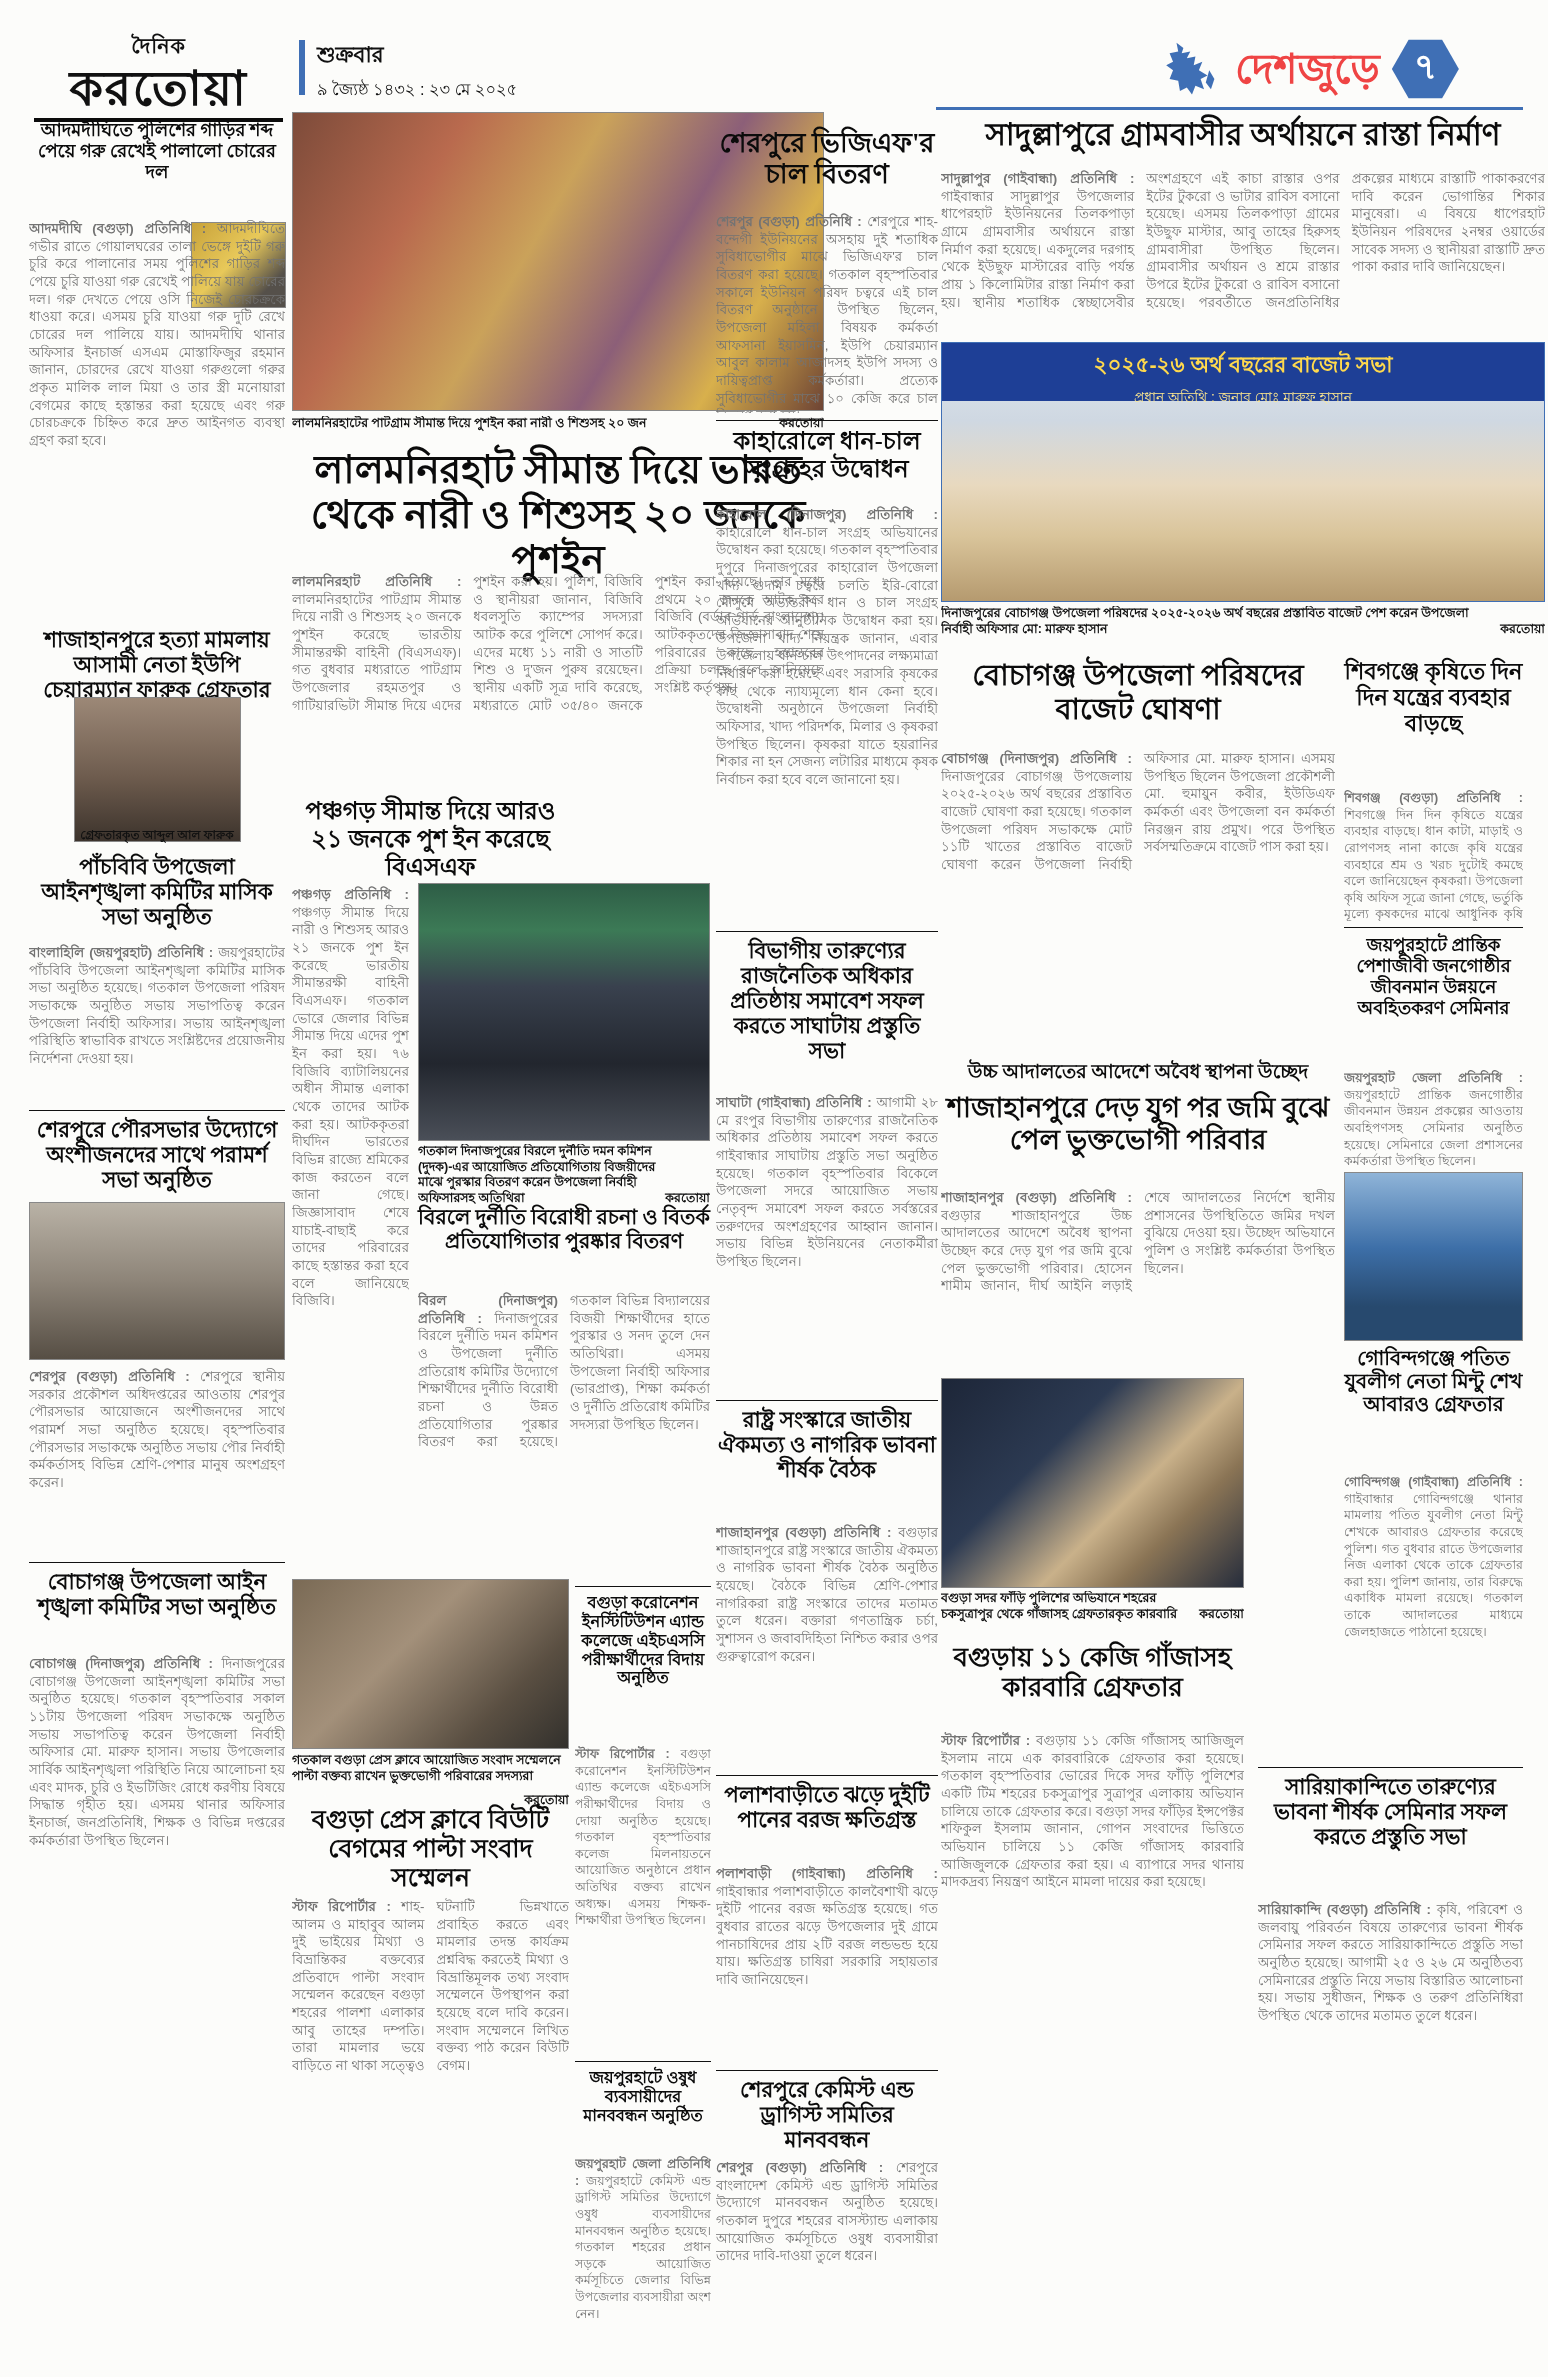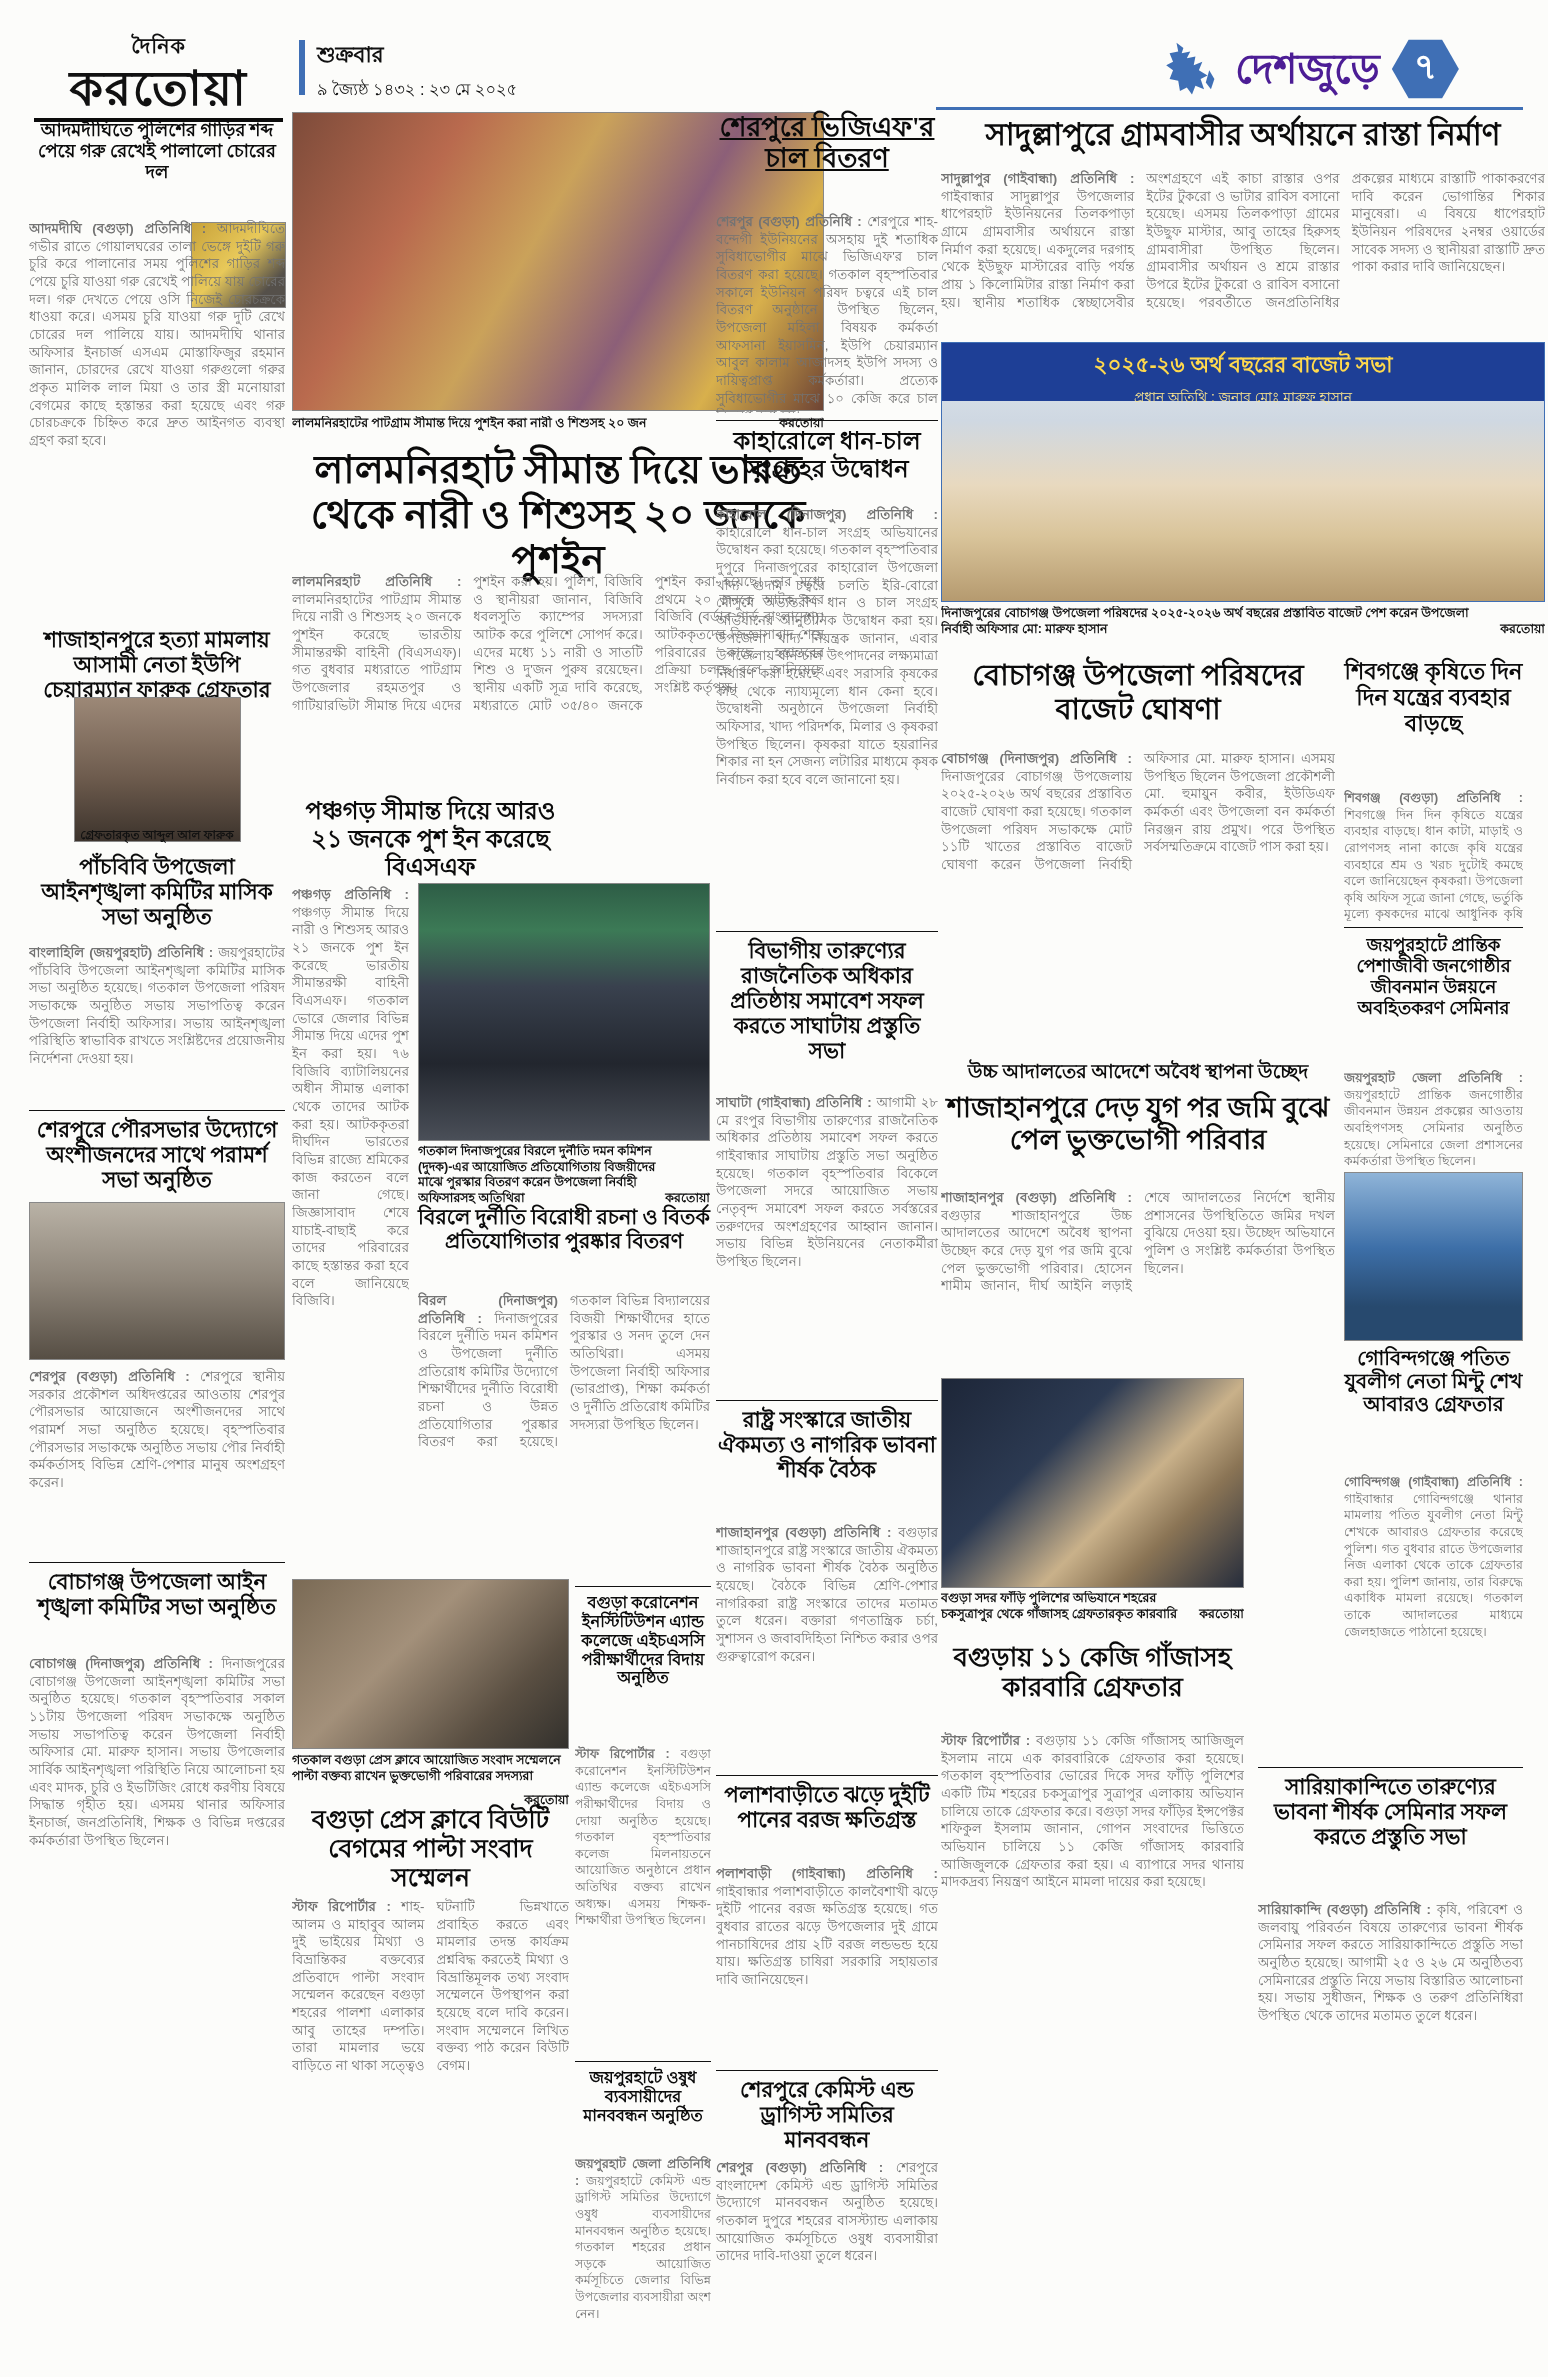--- a/index.html
+++ b/index.html
@@ -18,21 +18,21 @@
   .photo{overflow:hidden;border:0.9px solid #888;box-sizing:border-box;}
   .rule{background:#0b0b0b;}
   .blue{background:#3f6fb5;}
   .masttop{font-weight:bold;font-size:20.6px;text-align:center;letter-spacing:0.9px;}
   .mastmain{font-weight:bold;font-size:48px;line-height:1;text-align:center;letter-spacing:1.7px;font-family:"Liberation Serif","DejaVu Serif",serif;}
   .banner{background:#1e3f96;color:#ffd94d;text-align:center;padding-top:5.2px;}
   .banner .b1{font-size:21.5px;font-weight:bold;}
   .banner .b2{font-size:13.8px;margin-top:1.7px;color:#ffe98f;}
   .hex{width:67px;height:62px;background:#3f6fb5;clip-path:polygon(25% 3%,75% 3%,100% 50%,75% 97%,25% 97%,0 50%);
        display:flex;align-items:center;justify-content:center;color:#fff;font-size:36px;font-weight:bold;}
-  .logo-bn{color:#4c1d95;font-weight:bold;font-size:41px;line-height:1;font-family:"Liberation Serif","DejaVu Serif",serif;}
+  .logo-bn{color:#ef4444;font-weight:bold;font-size:41px;line-height:1;font-family:"Liberation Serif","DejaVu Serif",serif;}
 </style>
 </head>
 <body>
 
 <div class="abs" style="left:34px;top:31px;width:249px;">
   <div class="masttop">দৈনিক</div>
   <div class="mastmain">করতোয়া</div>
   <div class="rule" style="height:3.4px;margin-top:5.2px;"></div>
 </div>
 <div class="abs blue" style="left:299px;top:40px;width:6px;height:55px;"></div>
@@ -121,21 +121,21 @@
 <div class="abs bd" style="left:575px;top:1746px;width:136px;height:308px;font-size:12.5px;">
   <b class="byl">স্টাফ রিপোর্টার :</b>
   <span>বগুড়া করোনেশন ইনস্টিটিউশন এ্যান্ড কলেজে এইচএসসি পরীক্ষার্থীদের বিদায় ও দোয়া অনুষ্ঠিত হয়েছে। গতকাল বৃহস্পতিবার কলেজ মিলনায়তনে আয়োজিত অনুষ্ঠানে প্রধান অতিথির বক্তব্য রাখেন অধ্যক্ষ। এসময় শিক্ষক-শিক্ষার্থীরা উপস্থিত ছিলেন।</span>
 </div>
 <div class="abs hd" style="left:575px;top:2061px;width:136px;font-size:16.3px;border-top:1.7px solid #111;padding-top:6.9px;">জয়পুরহাটে ওষুধ ব্যবসায়ীদের মানববন্ধন অনুষ্ঠিত</div>
 <div class="abs bd" style="left:575px;top:2156px;width:136px;height:206px;font-size:12.5px;">
   <b class="byl">জয়পুরহাট জেলা প্রতিনিধি :</b>
   <span>জয়পুরহাটে কেমিস্ট এন্ড ড্রাগিস্ট সমিতির উদ্যোগে ওষুধ ব্যবসায়ীদের মানববন্ধন অনুষ্ঠিত হয়েছে। গতকাল শহরের প্রধান সড়কে আয়োজিত কর্মসূচিতে জেলার বিভিন্ন উপজেলার ব্যবসায়ীরা অংশ নেন।</span>
 </div>
 
-<div class="abs hd" style="left:716px;top:112px;width:222px;font-size:27px;text-decoration:underline;">শেরপুরে ভিজিএফ'র চাল বিতরণ</div>
+<div class="abs hd" style="left:716px;top:128px;width:222px;font-size:27px;">শেরপুরে ভিজিএফ'র চাল বিতরণ</div>
 <div class="abs bd" style="left:716px;top:213px;width:222px;height:200px;">
   <b class="byl">শেরপুর (বগুড়া) প্রতিনিধি :</b>
   <span>শেরপুরে শাহ-বন্দেগী ইউনিয়নের অসহায় দুই শতাধিক সুবিধাভোগীর মাঝে ভিজিএফ'র চাল বিতরণ করা হয়েছে। গতকাল বৃহস্পতিবার সকালে ইউনিয়ন পরিষদ চত্বরে এই চাল বিতরণ অনুষ্ঠানে উপস্থিত ছিলেন, উপজেলা মহিলা বিষয়ক কর্মকর্তা আফসানা ইয়াসমিন, ইউপি চেয়ারম্যান আবুল কালাম আজাদসহ ইউপি সদস্য ও দায়িত্বপ্রাপ্ত কর্মকর্তারা। প্রত্যেক সুবিধাভোগীর মাঝে ১০ কেজি করে চাল বিতরণ করা হয়।</span>
 </div>
 <div class="abs hd" style="left:716px;top:420px;width:222px;font-size:24px;border-top:1.7px solid #111;padding-top:6.9px;">কাহারোলে ধান-চাল সংগ্রহের উদ্বোধন</div>
 <div class="abs bd" style="left:716px;top:506px;width:222px;height:418px;">
   <b class="byl">কাহারোল (দিনাজপুর) প্রতিনিধি :</b>
   <span>কাহারোলে ধান-চাল সংগ্রহ অভিযানের উদ্বোধন করা হয়েছে। গতকাল বৃহস্পতিবার দুপুরে দিনাজপুরের কাহারোল উপজেলা খাদ্য গুদাম চত্বরে চলতি ইরি-বোরো মৌসুমে অভ্যন্তরীণ ধান ও চাল সংগ্রহ অভিযানের আনুষ্ঠানিক উদ্বোধন করা হয়। উপজেলা খাদ্য নিয়ন্ত্রক জানান, এবার উপজেলায় ধান-চাল উৎপাদনের লক্ষ্যমাত্রা নির্ধারণ করা হয়েছে এবং সরাসরি কৃষকের কাছ থেকে ন্যায্যমূল্যে ধান কেনা হবে। উদ্বোধনী অনুষ্ঠানে উপজেলা নির্বাহী অফিসার, খাদ্য পরিদর্শক, মিলার ও কৃষকরা উপস্থিত ছিলেন। কৃষকরা যাতে হয়রানির শিকার না হন সেজন্য লটারির মাধ্যমে কৃষক নির্বাচন করা হবে বলে জানানো হয়।</span>
 </div>
 <div class="abs hd" style="left:716px;top:931px;width:222px;font-size:21.5px;border-top:1.7px solid #111;padding-top:6.9px;">বিভাগীয় তারুণ্যের রাজনৈতিক অধিকার প্রতিষ্ঠায় সমাবেশ সফল করতে সাঘাটায় প্রস্তুতি সভা</div>

